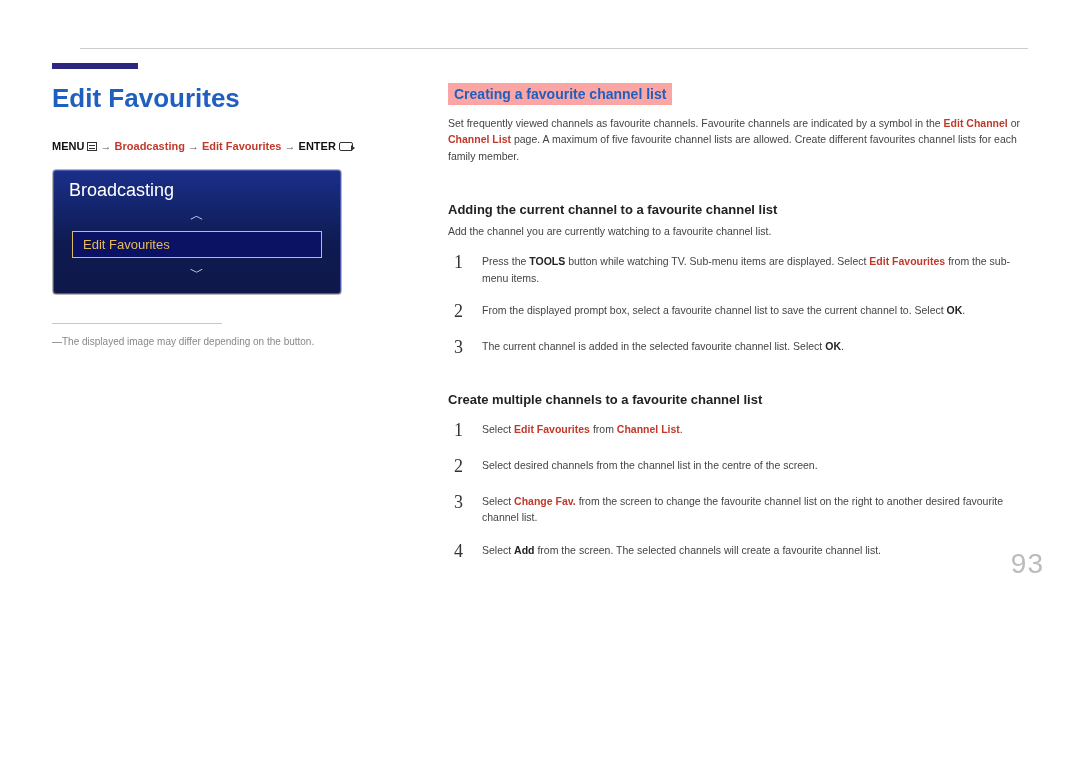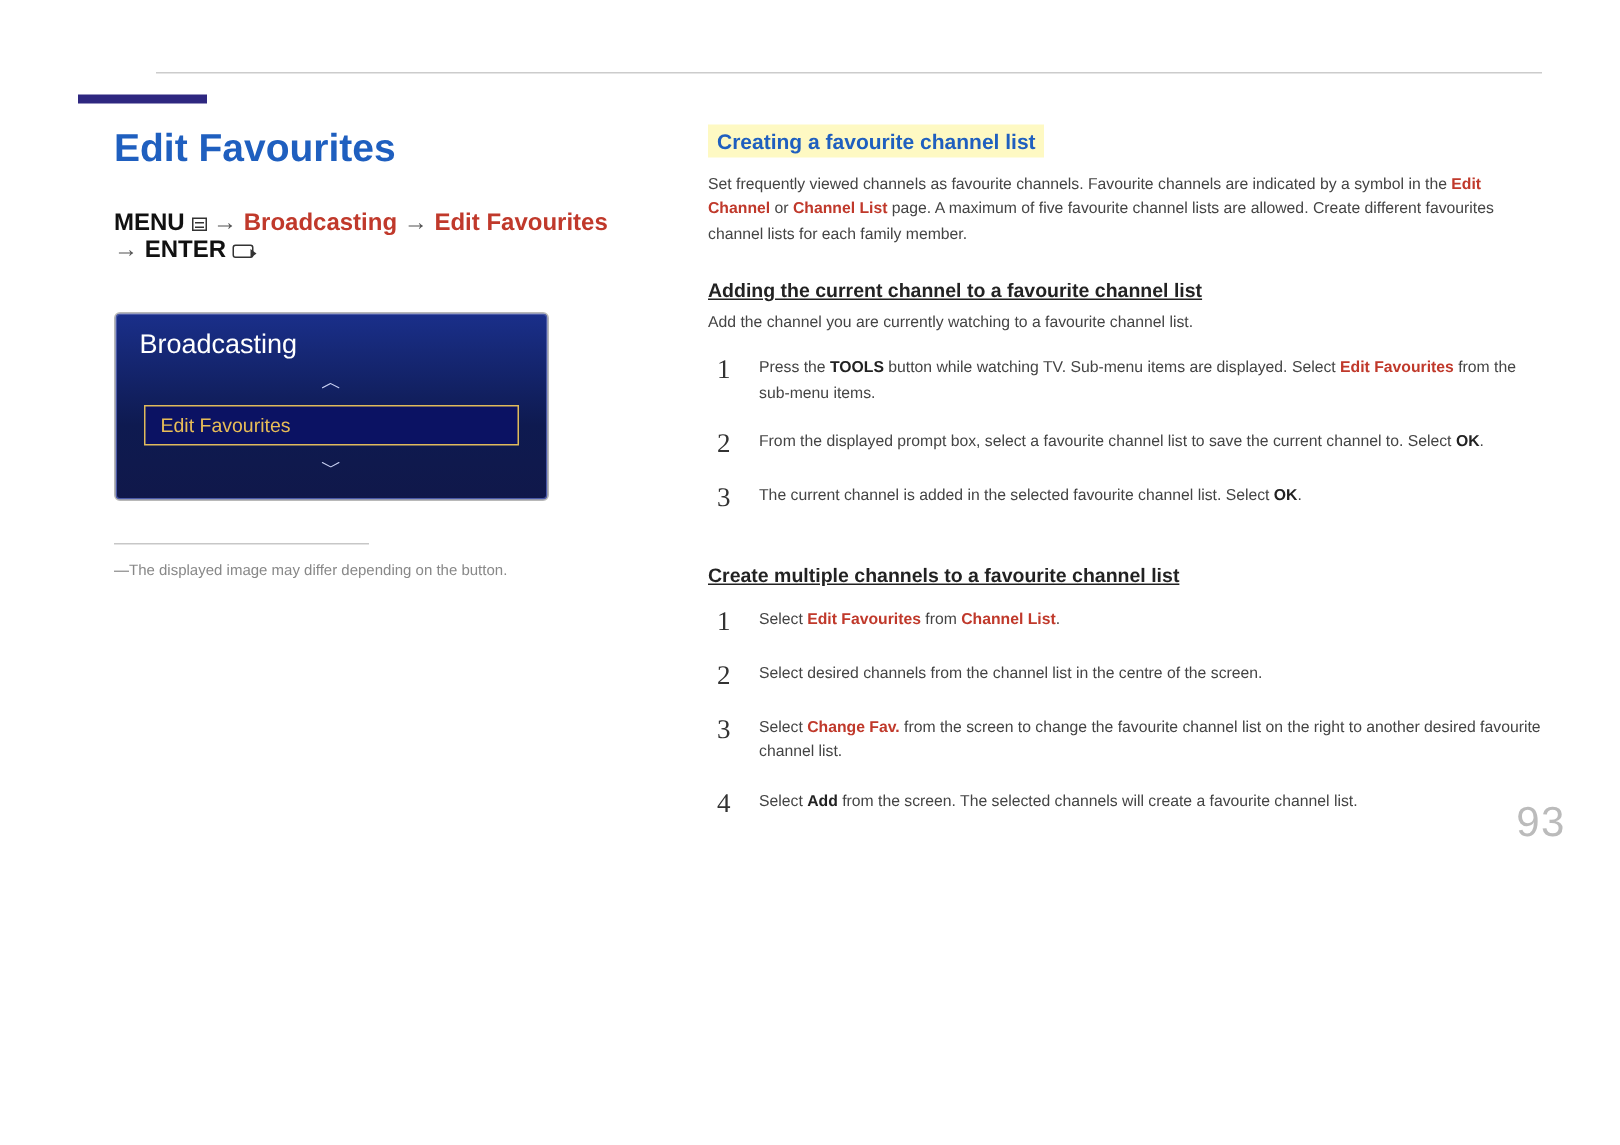--- a/index.html
+++ b/index.html
@@ -1,50 +1,50 @@
 <!DOCTYPE html>
 <html><head>
 <meta charset="utf-8">
 <style>
   * { box-sizing: border-box; margin: 0; padding: 0; }
   html, body { width: 1080px; height: 763px; font-family: Arial, Helvetica, sans-serif; background: #fff; color: #333; }
-  .page { position: relative; padding: 48px 52px 0 76px; }
+  .page { position: relative; padding: 48px 52px 0 52px; }
   .top-rule { border-top: 1px solid #ccc; margin-bottom: 34px; margin-left: 28px; }
   .top-accent { position: absolute; top: 63px; left: 52px; width: 86px; height: 6px; background: #2e2780; }
   .cols { display: flex; gap: 56px; }
   .left { width: 340px; flex: 0 0 340px; }
   .right { flex: 1; min-width: 0; }
 
   h1.title { font-size: 26px; font-weight: 700; color: #1f5fbf; margin-bottom: 26px; }
-  .crumb { font-size: 16px; font-weight: 700; color: #111; margin-bottom: 32px; }
+  .crumb { font-size: 11px; font-weight: 700; color: #111; margin-bottom: 17px; }
   .crumb .hl { color: #c0392b; font-weight: 700; }
   .crumb .arrow { font-weight: 400; color: #555; }
   .glyph-menu { width: 10px; height: 9px; border: 1px solid #333; position: relative; display:inline-block; vertical-align:-1px; }
   .glyph-menu:before, .glyph-menu:after { content:""; position:absolute; left:1px; right:1px; height:1px; background:#333; }
   .glyph-menu:before { top:2px; } .glyph-menu:after { top:5px; }
   .glyph-enter { width: 14px; height: 9px; border:1px solid #333; border-radius:2px; position:relative; display:inline-block; vertical-align:-1px; }
   .glyph-enter:after { content:""; position:absolute; right:-3px; top:2px; width:0; height:0; border-top:3px solid transparent; border-bottom:3px solid transparent; border-left:4px solid #333; }
 
   .tv-screen { width: 290px; border: 1px solid #b8b8b8; border-radius: 4px; padding: 8px 10px 12px; margin-bottom: 28px;
                background: linear-gradient(#1a2f8a, #0e1a50 60%, #10184a); box-shadow: inset 0 0 0 1px #4a59a8; }
   .tv-title { color: #fff; font-size: 18px; font-weight: 300; padding: 2px 6px 6px; }
   .tv-inner { display:flex; flex-direction:column; align-items:center; gap:6px; }
   .chev { color: #cbd3f5; font-size: 14px; user-select:none; }
   .tv-item { width: 250px; background: #0b1263; border: 1px solid #e0bb5b; color: #e8bd57; font-size: 13px; padding: 5px 10px; }
 
   .hr-short { border: none; border-top: 1px solid #c7c7c7; width: 170px; margin: 8px 0 12px; }
   .note { font-size: 10px; color: #888; margin-bottom: 6px; }
   .note .tilde { display:inline-block; width: 10px; color:#777; }
   .note .hl { color: #c0392b; }
 
-  h2.section { font-size: 14px; font-weight: 700; color: #1f5fbf; background: #fef9c3; display:inline-block; padding: 3px 6px; margin-bottom: 10px; }
-  .para { font-size: 10.5px; color: #444; line-height: 1.55; margin-bottom: 22px; }
+  h2.section { font-size: 14px; font-weight: 700; color: #1f5fbf; background: #fca5a5; display:inline-block; padding: 3px 6px; margin-bottom: 10px; }
+  .para { font-size: 10.5px; color: #444; line-height: 1.55; margin-bottom: 38px; }
   .para .hl { color: #c0392b; font-weight: 700; }
 
-  h3.sub { font-size: 13px; font-weight: 700; color: #222; margin-bottom: 8px; text-decoration: underline; }
+  h3.sub { font-size: 13px; font-weight: 700; color: #222; margin-bottom: 8px; }
   .lead { font-size: 10.5px; color: #444; margin-bottom: 10px; }
 
   ol.steps { list-style: none; padding: 0 0 0 6px; margin-bottom: 24px; }
   ol.steps li { display:flex; gap: 14px; font-size: 10.5px; color:#444; line-height:1.6; padding: 6px 0 10px; }
   ol.steps li + li { border-top: none; }
   ol.steps .num { font-family: Georgia, 'Times New Roman', serif; font-size: 18px; font-weight: 400; color: #333; width: 14px; flex:0 0 14px; line-height: 1.1; }
   ol.steps .txt .hl { color: #c0392b; font-weight: 700; }
   ol.steps .txt .b { font-weight: 700; color:#222; }
 
   .page-num { position: absolute; bottom: 16px; right: 36px; font-size: 28px; color: #bbb; font-weight: 300; letter-spacing: 1px; }

